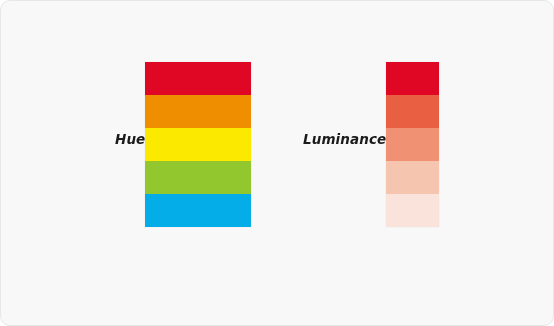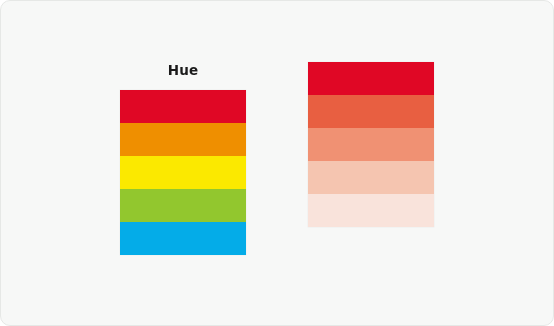--- a/index.html
+++ b/index.html
@@ -37,23 +37,24 @@
     flex-direction: row;
     align-items: flex-start;
     justify-content: center;
     gap: 52px;
     padding-top: 62px;
     box-sizing: border-box;
   }
 
   .scale-column {
     display: flex;
-    flex-direction: column;
+    flex-direction: row;
     align-items: center;
     width: 136px;
+    font-style: italic;
   }
 
   .scale-title {
     font-size: 13.5px;
     font-weight: 700;
     color: #1b1b1b;
     letter-spacing: 0.1px;
     line-height: 16px;
     margin-bottom: 12px;
     white-space: nowrap;
@@ -86,20 +87,21 @@
       <div class="swatch-band" style="background-color: rgb(224, 7, 37);"></div>
       <div class="swatch-band" style="background-color: rgb(239, 143, 0);"></div>
       <div class="swatch-band" style="background-color: rgb(251, 233, 0);"></div>
       <div class="swatch-band" style="background-color: rgb(146, 199, 46);"></div>
       <div class="swatch-band" style="background-color: rgb(4, 172, 232);"></div>
     </div>
   </div>
 
 
   <div class="scale-column">
+    <div class="scale-title">Luminance</div>
     <div class="swatch-stack">
       <div class="swatch-band" style="background-color: rgb(224, 7, 37);"></div>
       <div class="swatch-band" style="background-color: rgb(232, 95, 65);"></div>
       <div class="swatch-band" style="background-color: rgb(240, 145, 115);"></div>
       <div class="swatch-band" style="background-color: rgb(245, 197, 176);"></div>
       <div class="swatch-band" style="background-color: rgb(249, 227, 219);"></div>
     </div>
   </div>
 
 </div>

